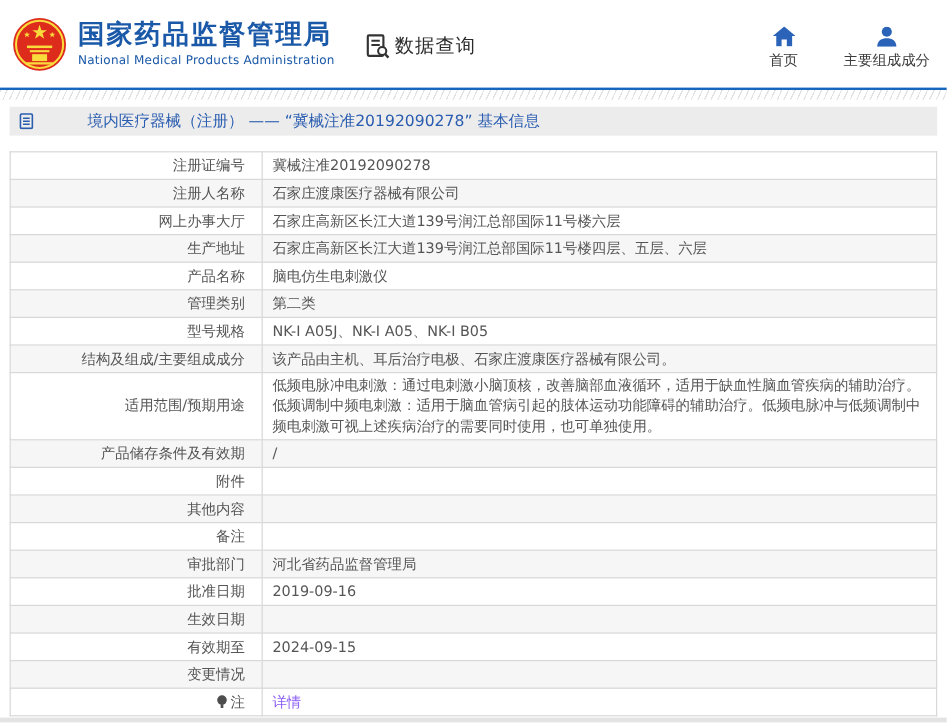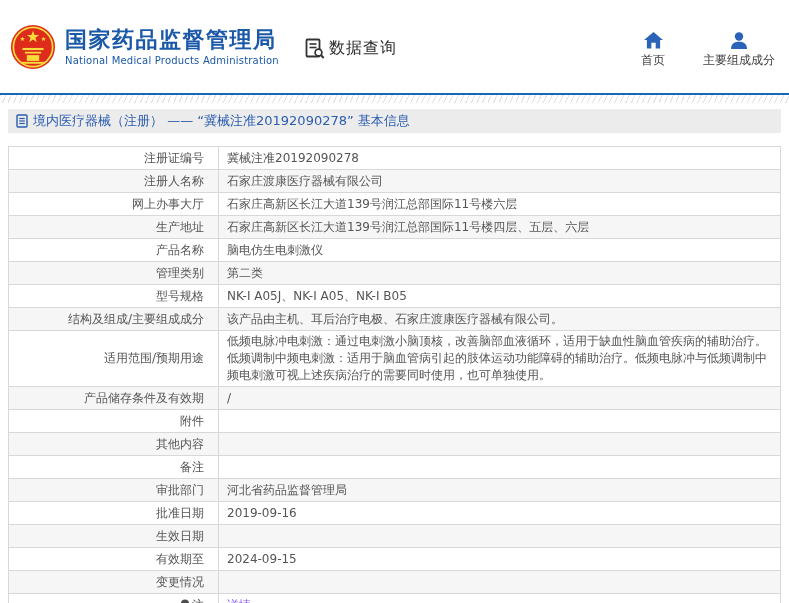--- a/index.html
+++ b/index.html
@@ -1,39 +1,39 @@
 <!DOCTYPE html>
 <html><head>
 <meta charset="utf-8">
 <style>
   * { box-sizing: border-box; margin: 0; padding: 0; }
   html, body { width: 789px; height: 603px; overflow: hidden; background: #fff;
     font-family: "DejaVu Sans", "Liberation Sans", sans-serif; }
 
   
-  .header { height: 93px; display: flex; align-items: center; padding: 0 14px 0 10px; background: #fff; }
+  .header { height: 73px; display: flex; align-items: center; padding: 0 14px 0 10px; background: #fff; }
   .brand { display: flex; align-items: center; }
   .emblem { width: 46px; height: 46px; flex: 0 0 auto; }
   .brand-text { margin-left: 9px; }
   .brand-cn { font-size: 22px; font-weight: 700; color: #1a58a8; letter-spacing: 1.5px; line-height: 26px; }
   .brand-en { font-size: 10px; color: #1a58a8; margin-top: 2px; letter-spacing: .2px; }
   .module { display: flex; align-items: center; margin-left: 26px; margin-top: 4px; cursor: pointer; }
   .module-label { font-size: 16px; color: #2b2b2b; margin-left: 4px; letter-spacing: 1px; }
   .nav { margin-left: auto; display: flex; gap: 38px; margin-top: 8px; }
   .nav-item { display: flex; flex-direction: column; align-items: center; cursor: pointer; }
   .nav-item .nav-label { font-size: 12px; color: #3c3c3c; margin-top: 3px; }
 
   
   .blue-line { height: 2px; background: #1766bd; }
   .hatch { height: 8px;
     background: repeating-linear-gradient(115deg, #e2e2e2 0 1px, #ffffff 1px 5px); }
 
   
   .breadcrumb-bar { margin: 6px 8px 0 8px; height: 24px; background: #ececec;
-    display: flex; align-items: center; padding: 0 8px; }
+    display: flex; align-items: center; padding: 0 8px; gap: 40px; }
   .breadcrumb-text { font-size: 13px; color: #2a5db0; margin-left: 5px; }
 
   
   .table-wrap { margin: 13px 8px 0 8px; }
   table.info { width: 100%; border-collapse: collapse; table-layout: fixed; }
   table.info td { border: 1px solid #d8d8d8; font-size: 12px; color: #555; }
   table.info tr { height: 23px; }
   table.info tr.tall { height: 55px; }
   td.label-cell { width: 210px; text-align: right; padding: 2px 14px 2px 4px;
     background: transparent; white-space: nowrap; }

